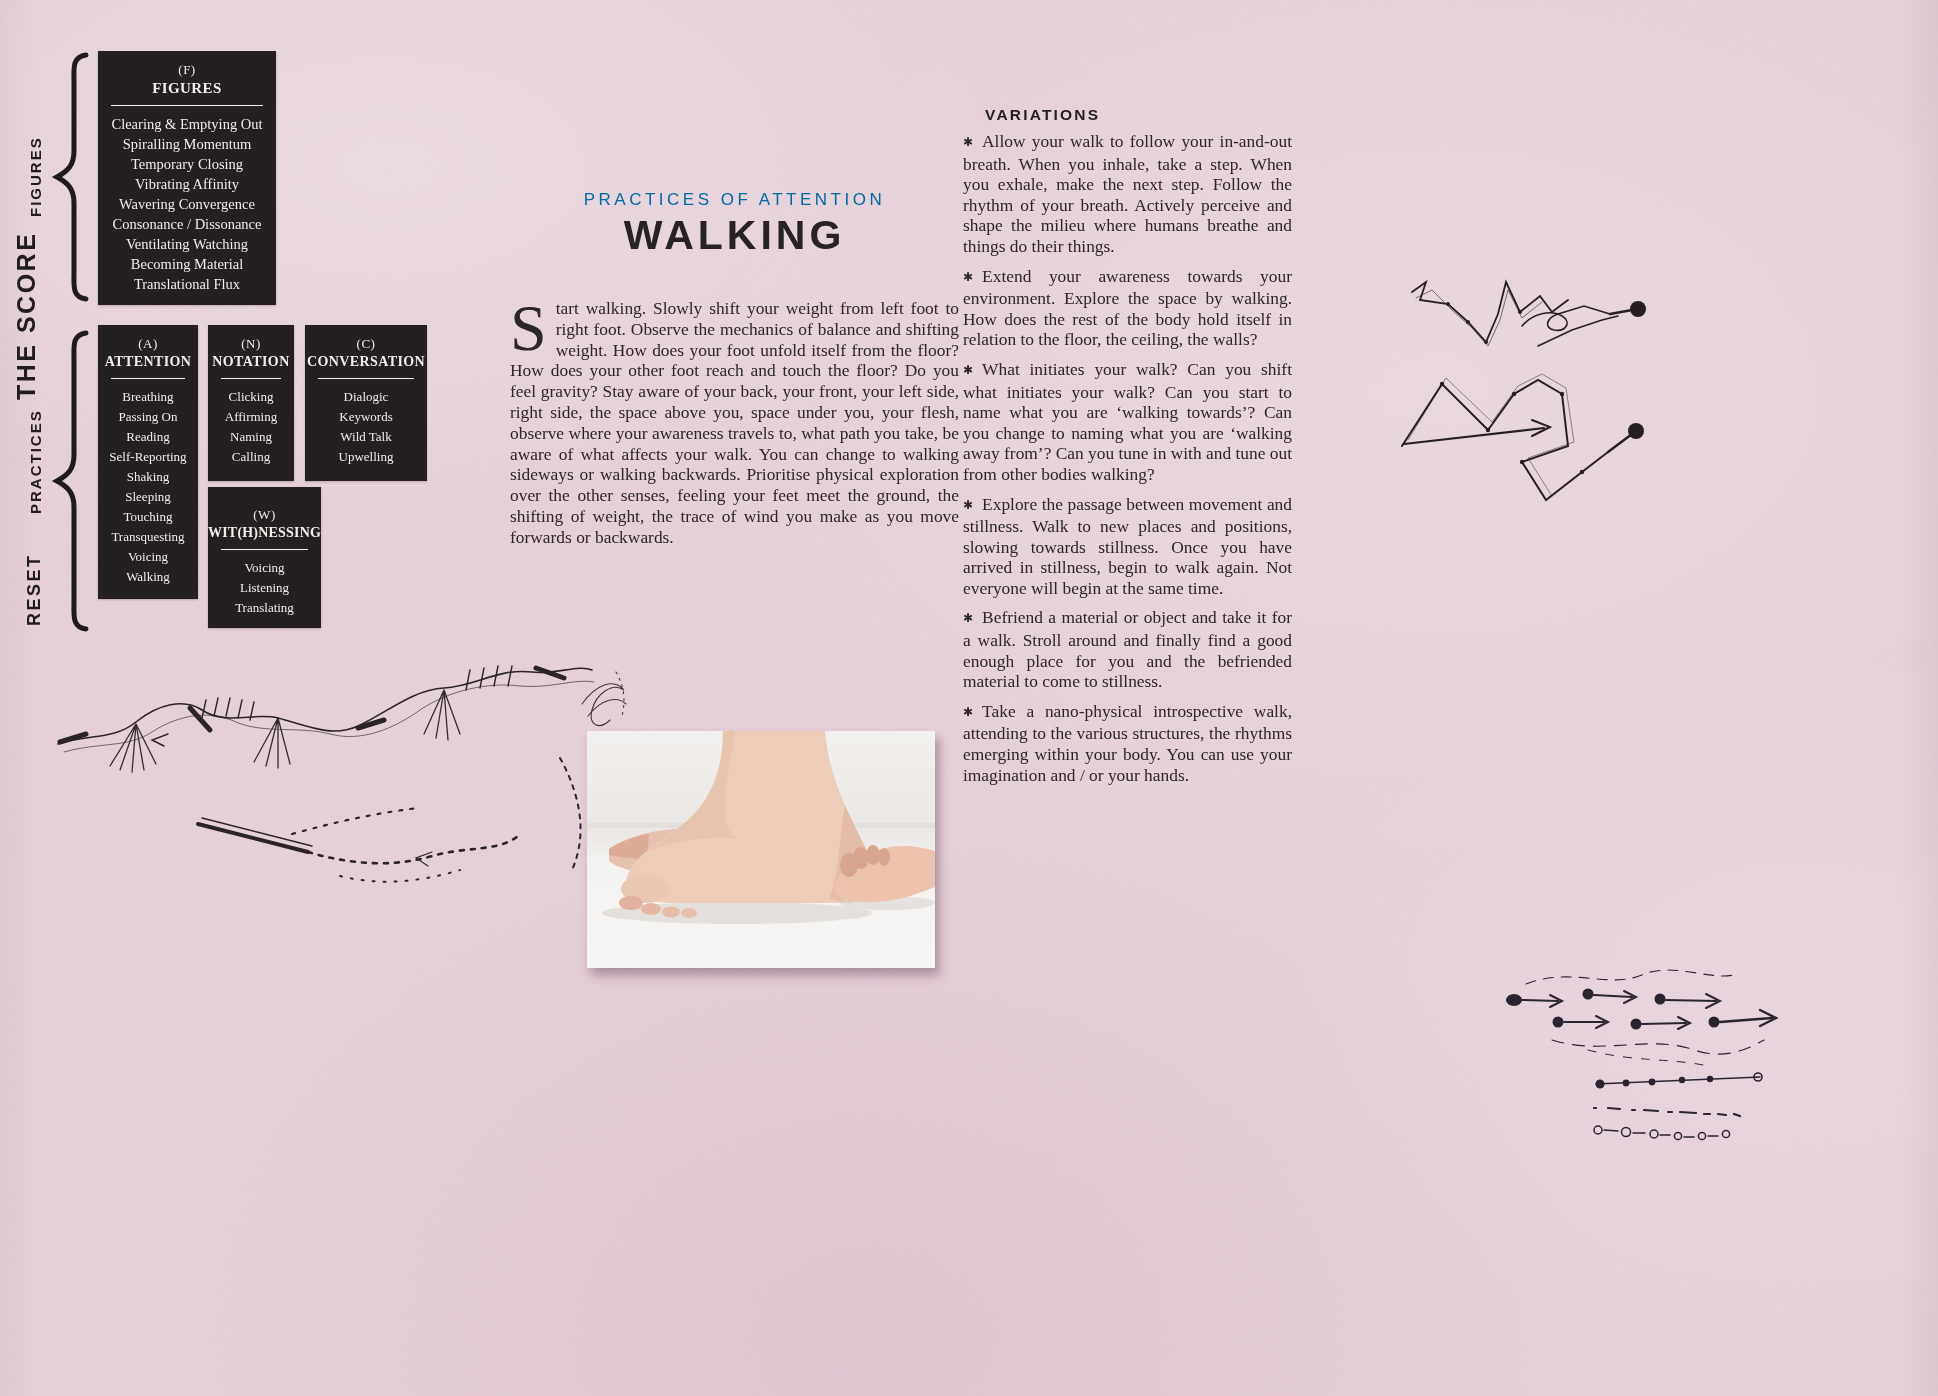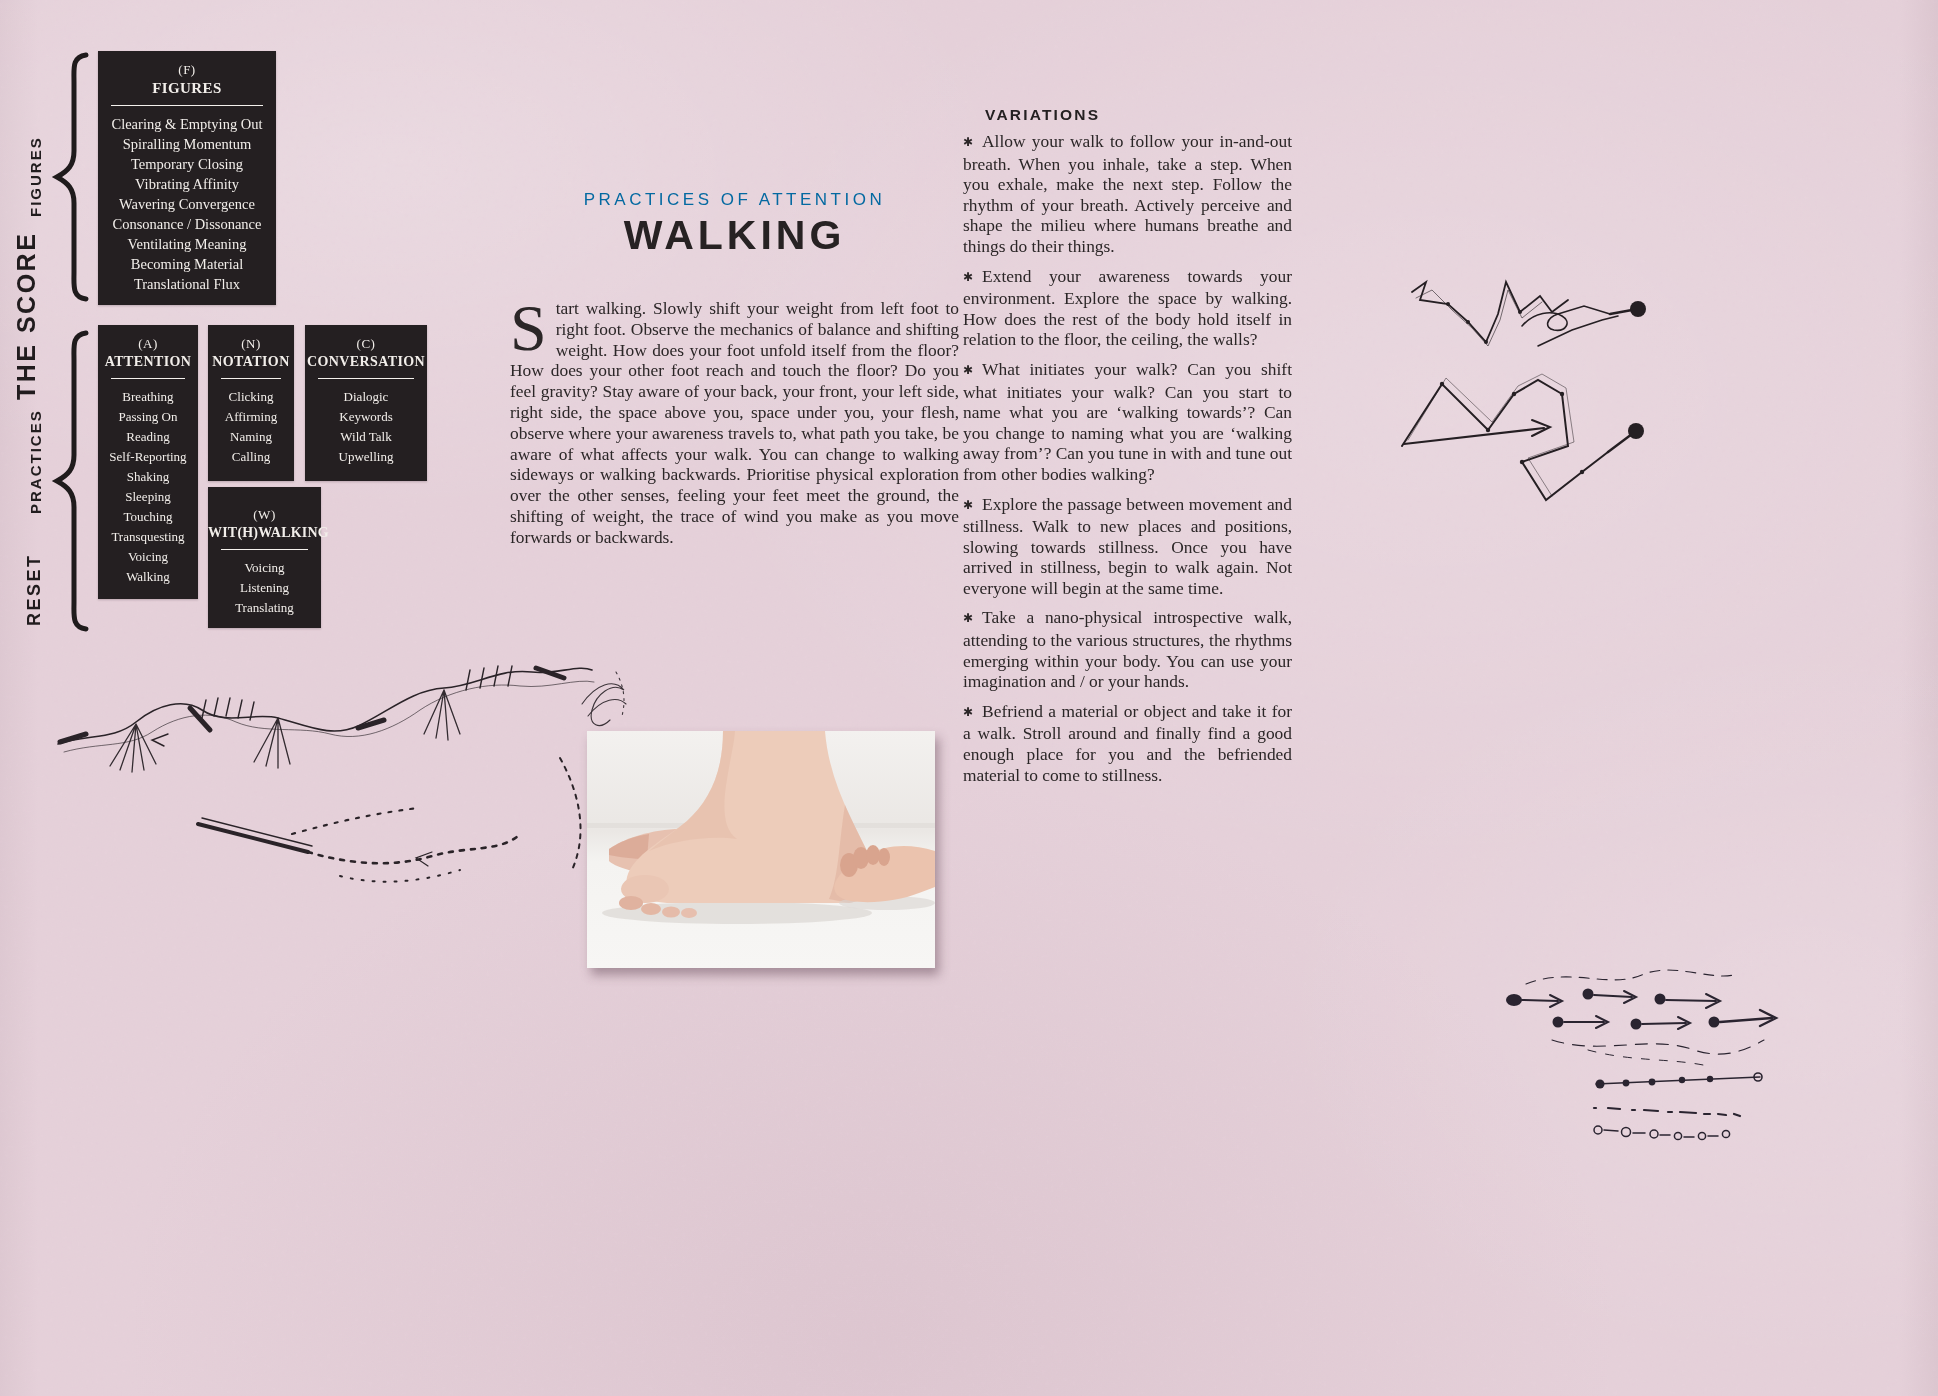--- a/index.html
+++ b/index.html
@@ -141,21 +141,21 @@
   <div class="box-title">FIGURES</div>
   <hr class="box-rule">
   <ul class="box-items">
 
   <li class="box-item">Clearing &amp; Emptying Out</li>
       <li class="box-item">Spiralling Momentum</li>
       <li class="box-item">Temporary Closing</li>
       <li class="box-item">Vibrating Affinity</li>
       <li class="box-item">Wavering Convergence</li>
       <li class="box-item">Consonance / Dissonance</li>
-      <li class="box-item">Ventilating Meaning</li>
+      <li class="box-item">Ventilating Watching</li>
       <li class="box-item">Becoming Material</li>
       <li class="box-item">Translational Flux</li>
     </ul>
 </section>
 
 <section class="score-box small attention-box">
   <div class="box-code">(A)</div>
   <div class="box-title">ATTENTION</div>
   <hr class="box-rule">
   <ul class="box-items">
@@ -194,21 +194,21 @@
 
   <li class="box-item">Dialogic</li>
       <li class="box-item">Keywords</li>
       <li class="box-item">Wild Talk</li>
       <li class="box-item">Upwelling</li>
     </ul>
 </section>
 
 <section class="score-box small withnessing-box">
   <div class="box-code">(W)</div>
-  <div class="box-title">WIT(H)WALKING</div>
+  <div class="box-title">WIT(H)NESSING</div>
   <hr class="box-rule">
   <ul class="box-items">
 
   <li class="box-item">Voicing</li>
       <li class="box-item">Listening</li>
       <li class="box-item">Translating</li>
     </ul>
 </section>
 
 <div class="kicker">PRACTICES OF ATTENTION</div>
@@ -255,23 +255,23 @@
     <p class="variation"><span class="bullet">✱</span><span>Allow your walk to follow your in-and-out breath. When you inhale, take a step. When you exhale, make the next step. Follow the rhythm of your breath. Actively perceive and shape the milieu where humans breathe and things do their things.</span></p>
 
 
     <p class="variation"><span class="bullet">✱</span><span>Extend your awareness towards your environment. Explore the space by walking. How does the rest of the body hold itself in relation to the floor, the ceiling, the walls?</span></p>
 
     <p class="variation"><span class="bullet">✱</span><span>What initiates your walk? Can you shift what initiates your walk? Can you start to name what you are ‘walking towards’? Can you change to naming what you are ‘walking away from’? Can you tune in with and tune out from other bodies walking?</span></p>
 
     <p class="variation"><span class="bullet">✱</span><span>Explore the passage between movement and stillness. Walk to new places and positions, slowing towards stillness. Once you have arrived in stillness, begin to walk again. Not everyone will begin at the same time.</span></p>
 
 
+    <p class="variation"><span class="bullet">✱</span><span>Befriend a material or object and take it for a walk. Stroll around and finally find a good enough place for you and the befriended material to come to stillness.</span></p>
+
     <p class="variation"><span class="bullet">✱</span><span>Take a nano-physical introspective walk, attending to the various structures, the rhythms emerging within your body. You can use your imagination and / or your hands.</span></p>
-
-    <p class="variation"><span class="bullet">✱</span><span>Befriend a material or object and take it for a walk. Stroll around and finally find a good enough place for you and the befriended material to come to stillness.</span></p>
   </div>
 
 <svg class="sketch sketch-left" viewBox="0 0 590 265" aria-hidden="true">
   <g stroke="#2a2328" fill="none" stroke-linecap="round">
     <path stroke-width="1.6" d="M18,106 C48,96 74,102 96,84 C118,66 144,60 162,72 C186,88 214,74 238,80 C268,88 292,100 318,88 C348,74 372,52 404,50 C436,48 458,30 492,34 C516,37 538,26 552,32"></path>
     <path stroke-width="0.9" opacity="0.7" d="M24,114 C60,104 88,110 112,94 C140,76 170,72 196,84 C224,96 260,88 290,96 C320,104 352,92 380,72 C410,52 448,44 480,48 C510,51 536,40 554,44"></path>
     <g stroke-width="1.3" opacity="0.95">
       <path d="M96,86 L70,128 M96,86 L80,132 M96,86 L92,134 M96,86 L104,132 M96,86 L116,126"></path>
       <path d="M238,80 L214,124 M238,80 L226,128 M238,80 L238,130 M238,80 L250,126"></path>
       <path d="M404,52 L384,96 M404,52 L396,100 M404,52 L408,102 M404,52 L420,96"></path>

